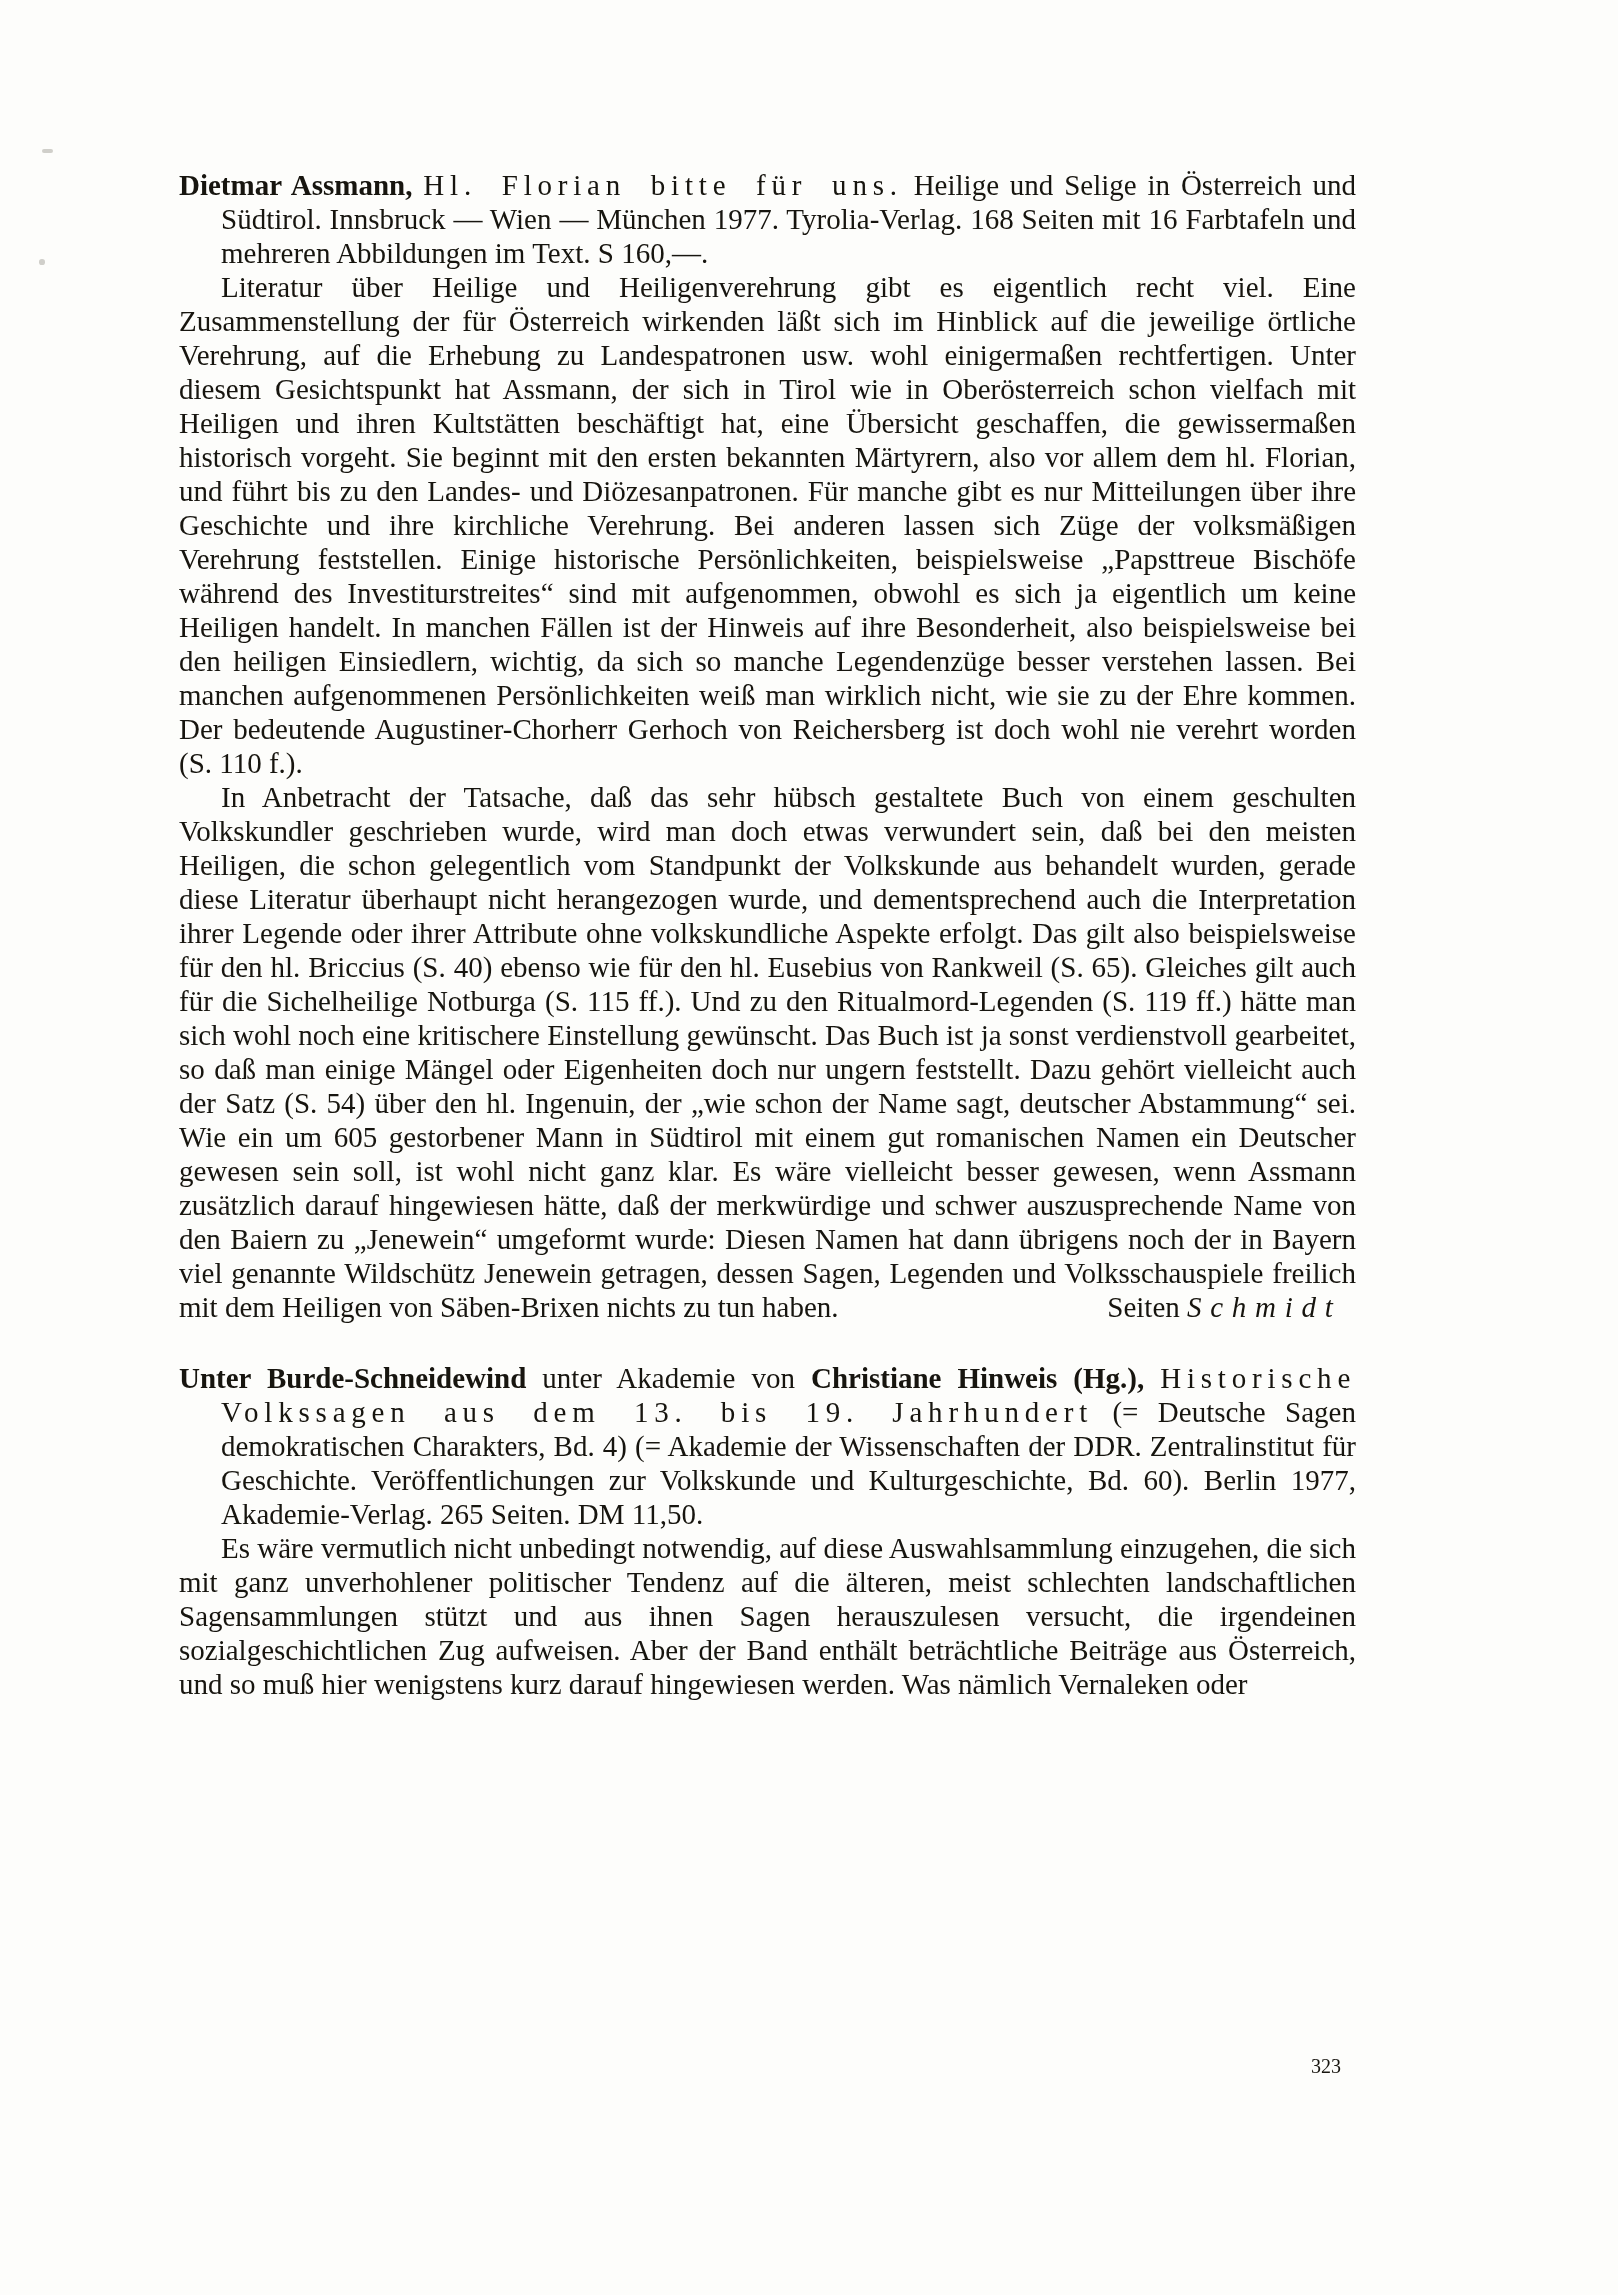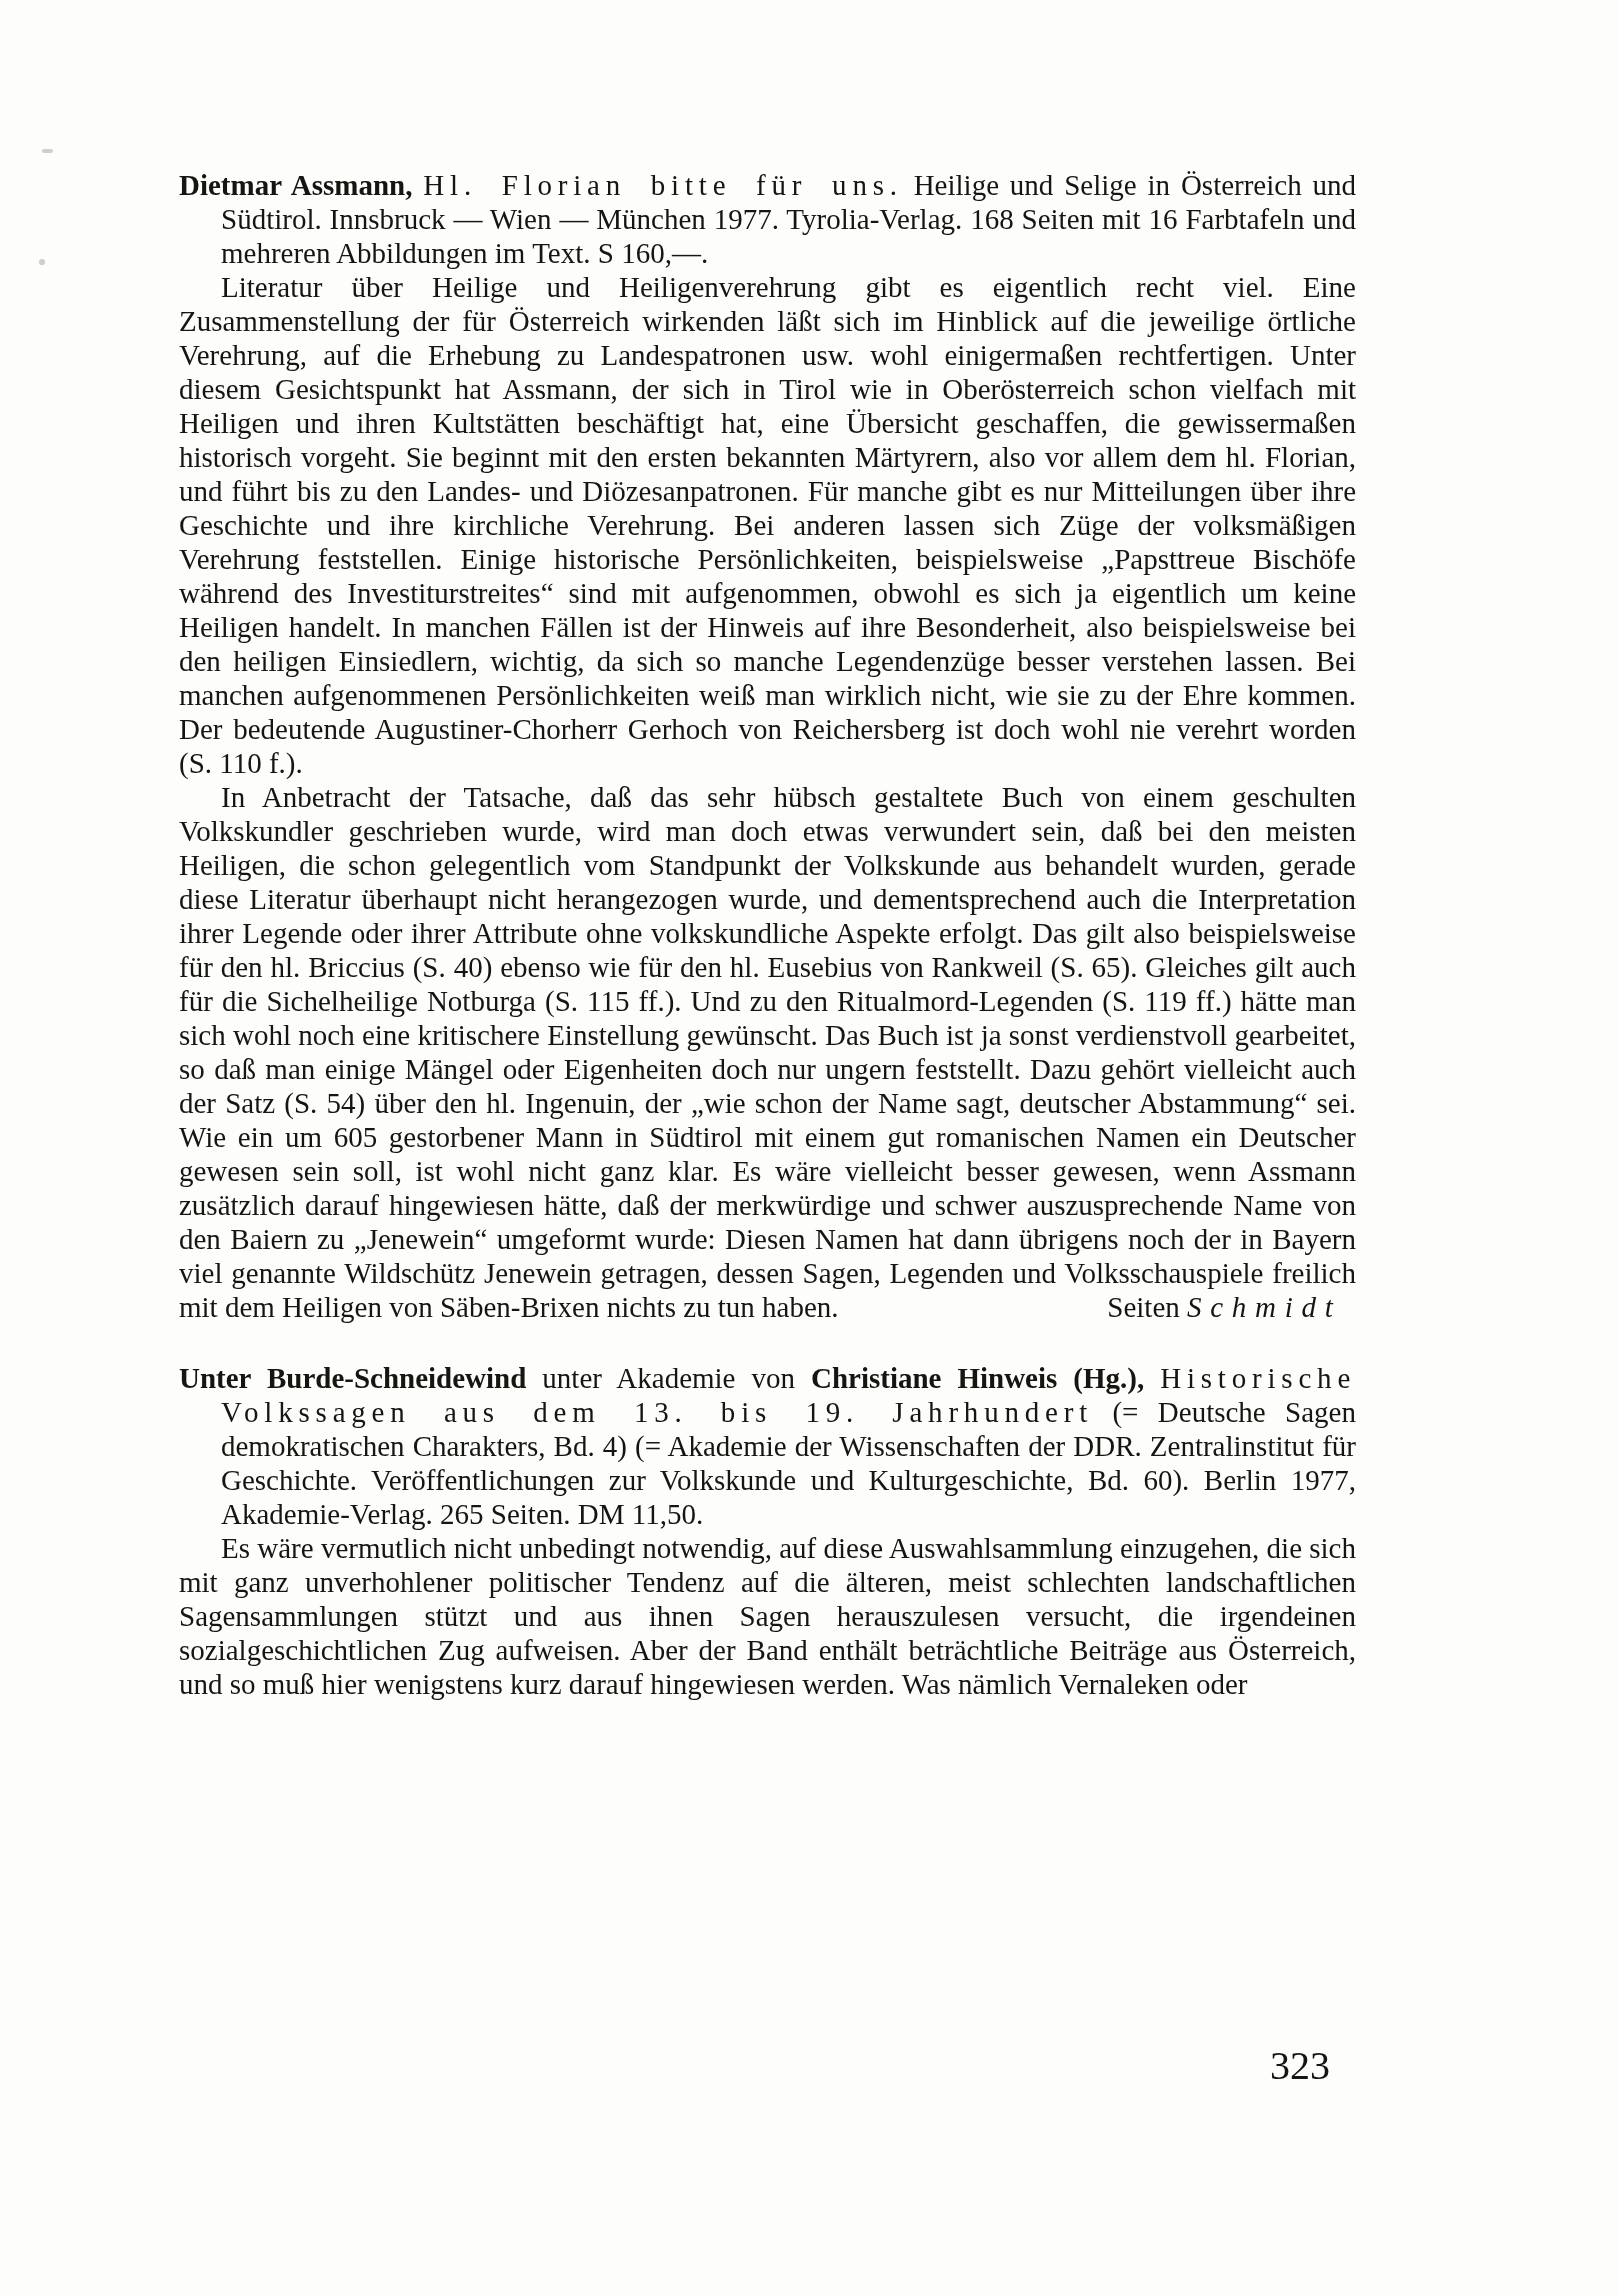--- a/index.html
+++ b/index.html
@@ -47,22 +47,22 @@
     padding-right: 14.6px;
     white-space: nowrap;
   }
   .sperr-name {
     letter-spacing: 0.3em;
     font-style: italic;
   }
   .page-number {
     position: absolute;
     top: 2049px;
-    right: 288px;
-    font-size: 40px;
+    right: 277px;
+    font-size: 20px;
     line-height: 34px;
   }
   .speck {
     position: absolute;
     background: #98968e;
     opacity: 0.45;
   }
   .speck-1 { left: 42px; top: 149px; width: 10.5px; height: 4px; border-radius: 2.4px; }
   .speck-2 { left: 39px; top: 259px; width: 5.7px; height: 5.7px; border-radius: 50%; }
 </style>

